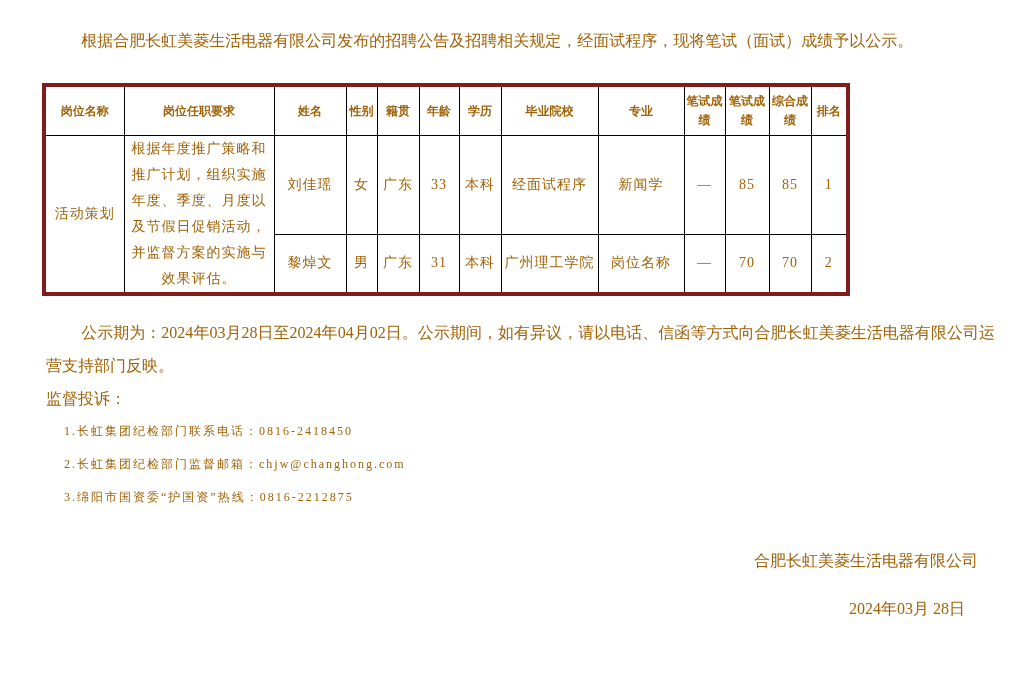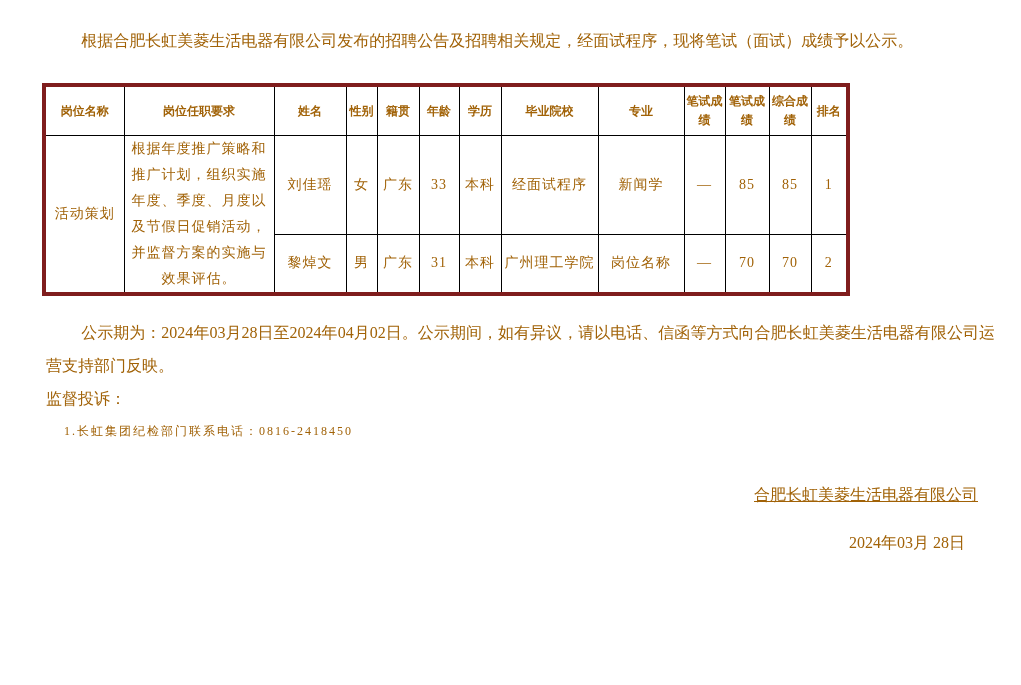--- a/index.html
+++ b/index.html
@@ -64,21 +64,20 @@
   .sup-item {
     padding-left: 18px;
     font-size: 12px;
     letter-spacing: 2px;
   }
   .sig-company {
     margin: 30px 43px 0 0;
     text-align: right;
     font-size: 16px;
     line-height: 33px;
-    text-decoration: underline;
   }
   .sig-date {
     margin: 15px 56px 0 0;
     text-align: right;
     font-size: 16px;
     line-height: 33px;
   }
 </style>
 </head>
 <body>
@@ -149,18 +148,20 @@
         <td class="num-cell">70</td>
         <td class="num-cell">2</td>
       </tr>
     </tbody>
   </table>
 
   <div class="textblock">
     <p class="notice">公示期为：2024年03月28日至2024年04月02日。公示期间，如有异议，请以电话、信函等方式向合肥长虹美菱生活电器有限公司运营支持部门反映。</p>
     <p class="sup-title">监督投诉：</p>
     <p class="sup-item">1.长虹集团纪检部门联系电话：0816-2418450</p>
+    <p class="sup-item">2.长虹集团纪检部门监督邮箱：chjw@changhong.com</p>
+    <p class="sup-item">3.绵阳市国资委“护国资”热线：0816-2212875</p>
   </div>
 
   <p class="sig-company">合肥长虹美菱生活电器有限公司</p>
   <p class="sig-date">2024年03月 28日</p>
 
 </div>
 
 </body></html>

